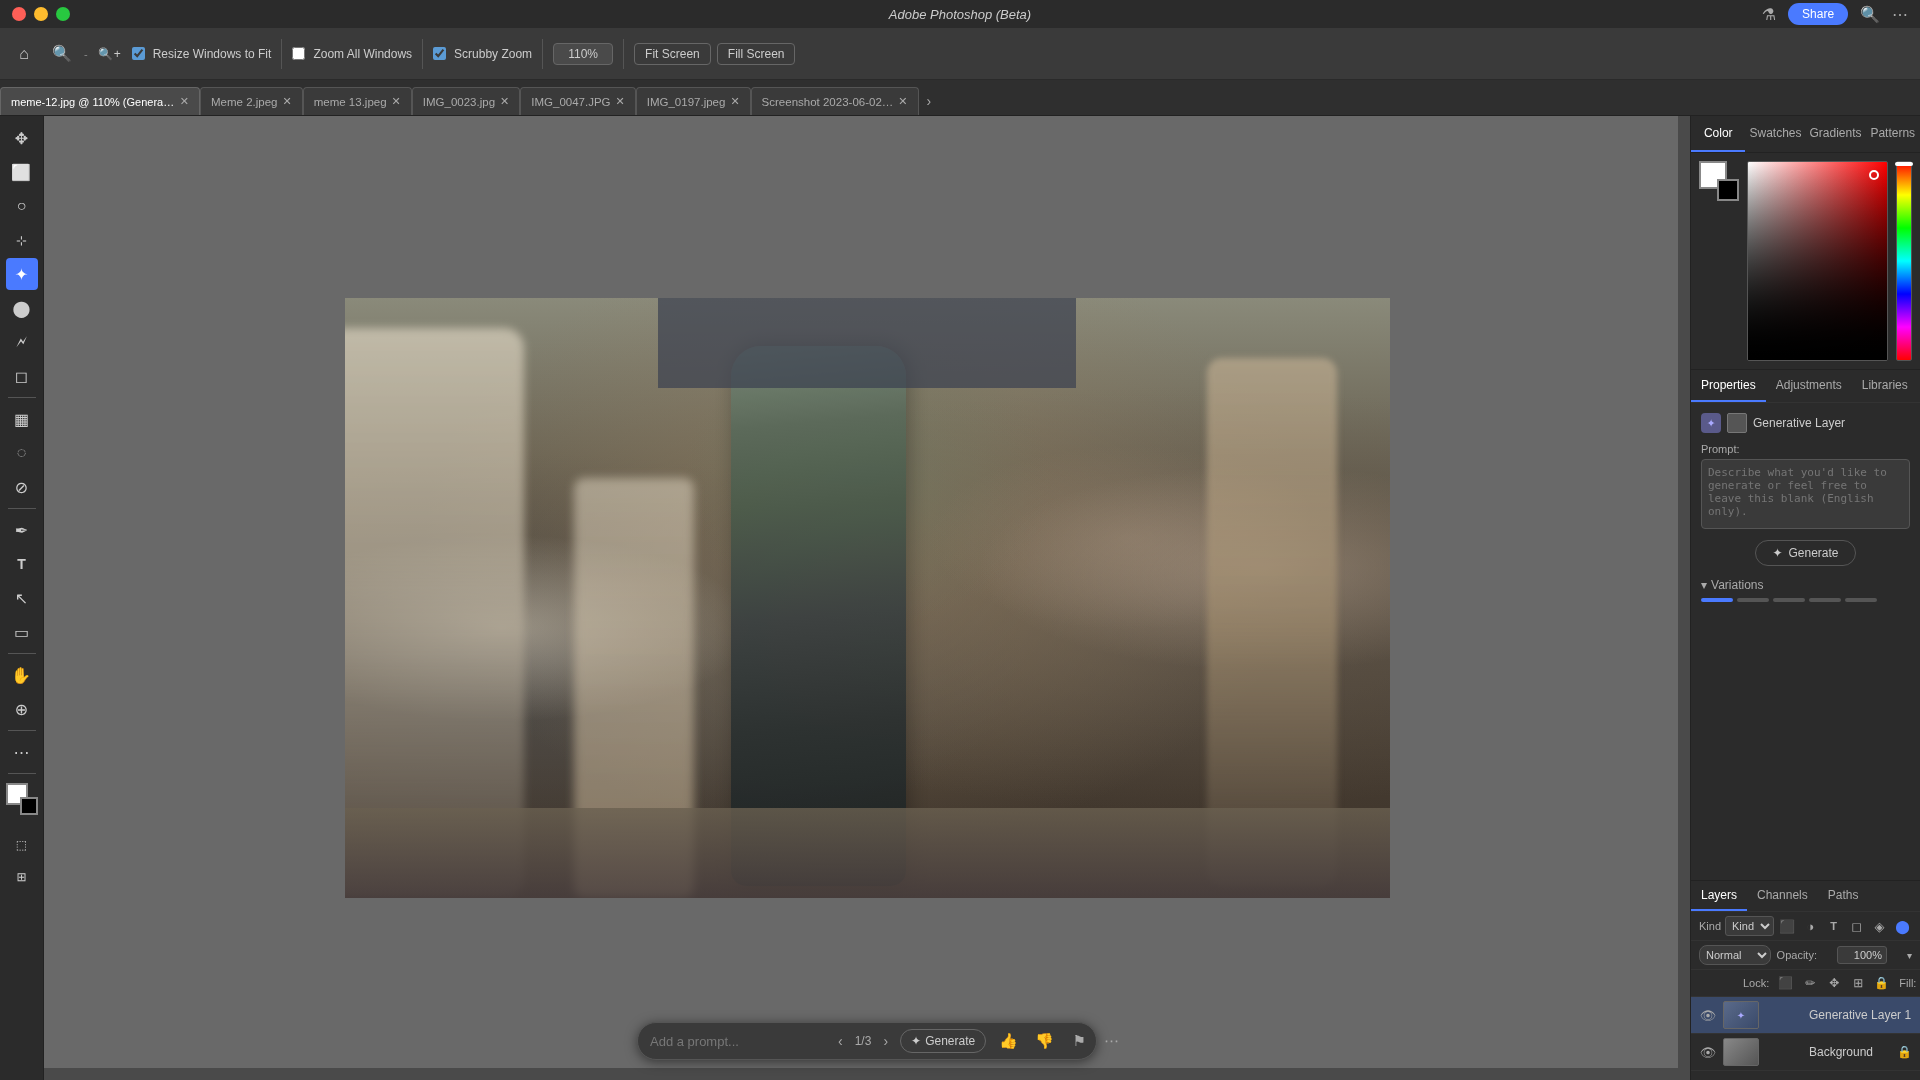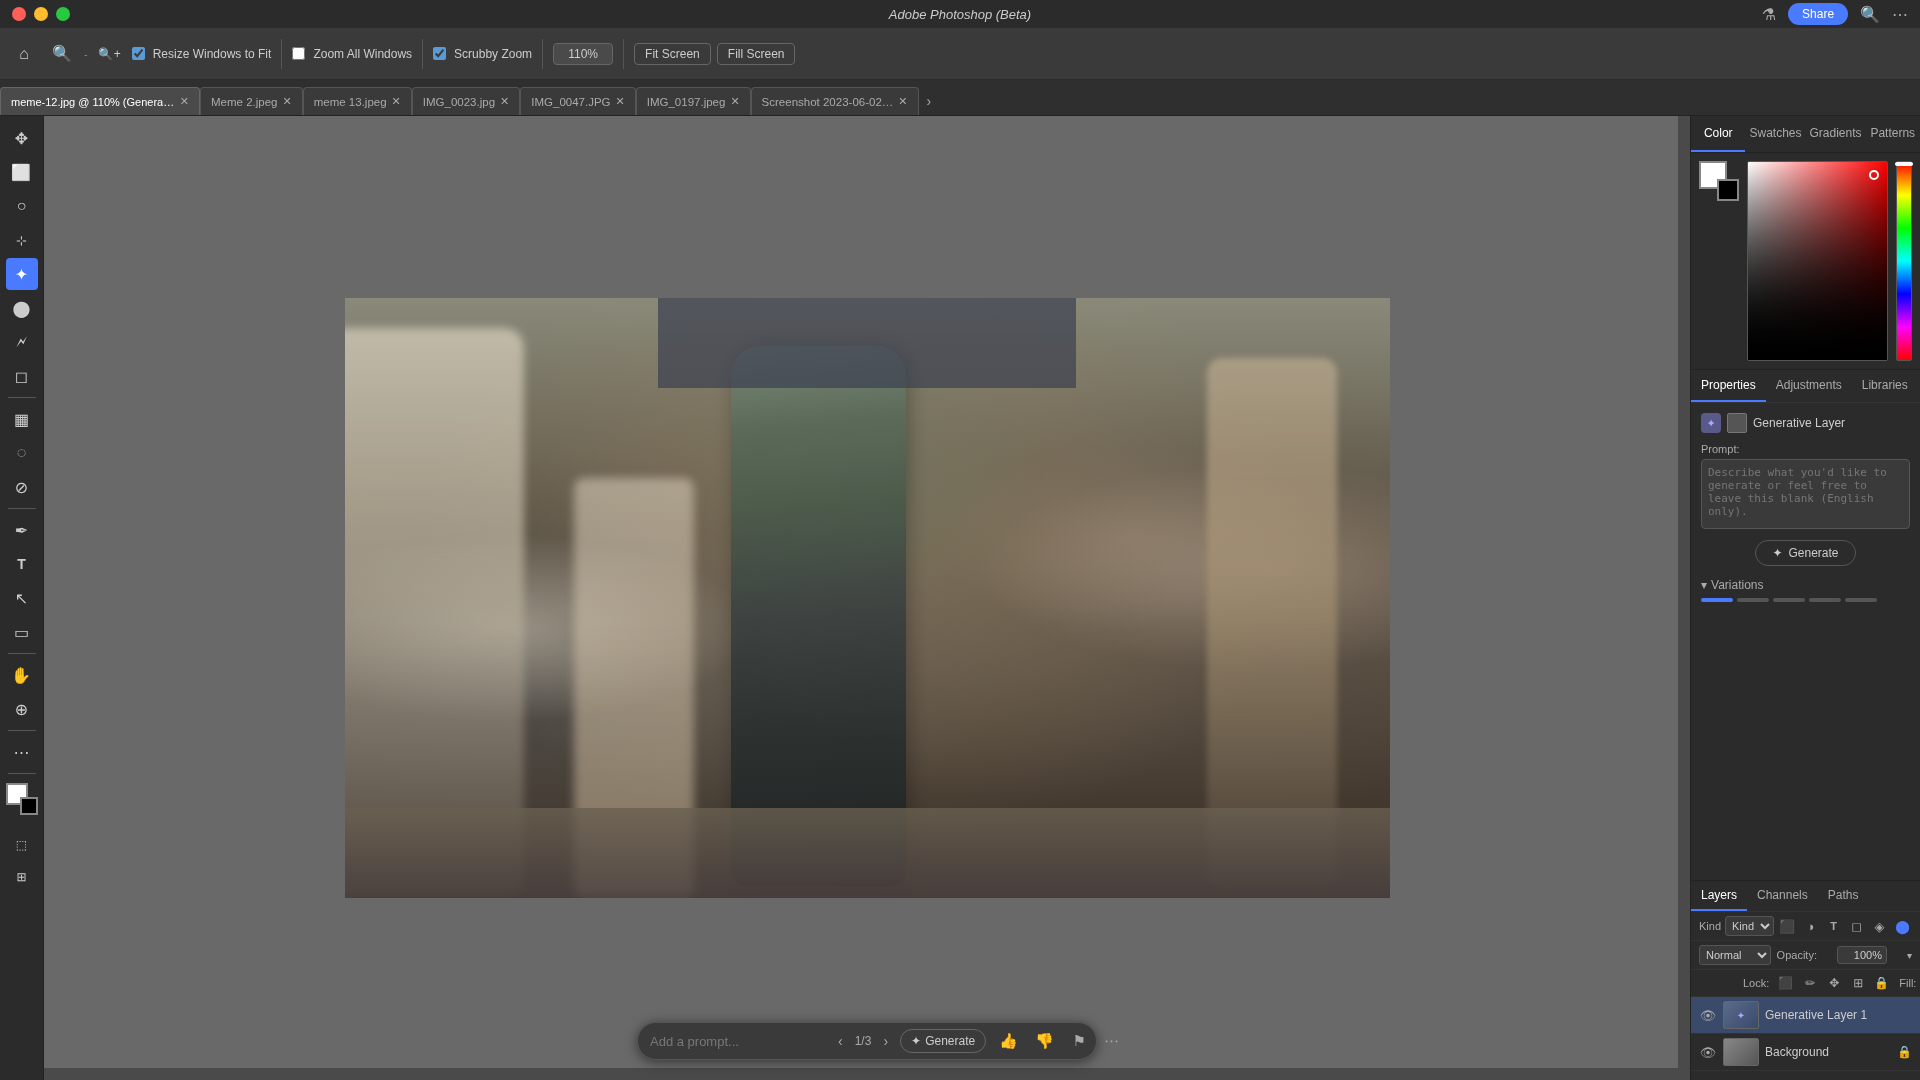--- a/index.html
+++ b/index.html
@@ -546,21 +546,21 @@
       cursor: pointer; color: #aaa; font-size: 13px;
     }
     .layer-thumb {
       width: 36px; height: 28px;
       background: #555;
       border: 1px solid #666;
       border-radius: 2px;
       overflow: hidden;
       flex-shrink: 0;
     }
-    .layer-name { flex: 1; font-size: 12px; color: #ccc; }
+    .layer-name { flex: 1; font-size: 12px; color: #ccc; margin-left: 44px; }
     .layer-lock-icon { color: #aaa; font-size: 12px; }
 
     
     #canvas-scroll-right {
       position: absolute;
       right: 0; top: 0; bottom: 0;
       width: 12px;
       background: #4a4a4a;
     }
     #canvas-scroll-bottom {
@@ -823,21 +823,21 @@
         </select>
         <button class="layer-tool-icon">⬛</button>
         <button class="layer-tool-icon">◑</button>
         <button class="layer-tool-icon" style="font-weight:bold;font-size:11px;">T</button>
         <button class="layer-tool-icon">◻</button>
         <button class="layer-tool-icon">◈</button>
         <button class="layer-tool-icon" style="color:#4a7aff;">⬤</button>
       </div>
 
       <div class="layers-blending">
-        <select style="background:#3a3a3a;border:1px solid #555;color:#ccc;font-size:11px;padding:2px;border-radius:3px;width:108px;">
+        <select style="background:#3a3a3a;border:1px solid #555;color:#ccc;font-size:11px;padding:2px;border-radius:8px;width:108px;">
           <option>Normal</option>
         </select>
         <div class="opacity-control">
           <span class="opacity-label">Opacity:</span>
           <input type="text" class="opacity-value" value="100%" style="">
           <button style="background:none;border:none;color:#aaa;cursor:pointer;font-size:10px;">▾</button>
         </div>
       </div>
 
       <div class="layers-lock">

